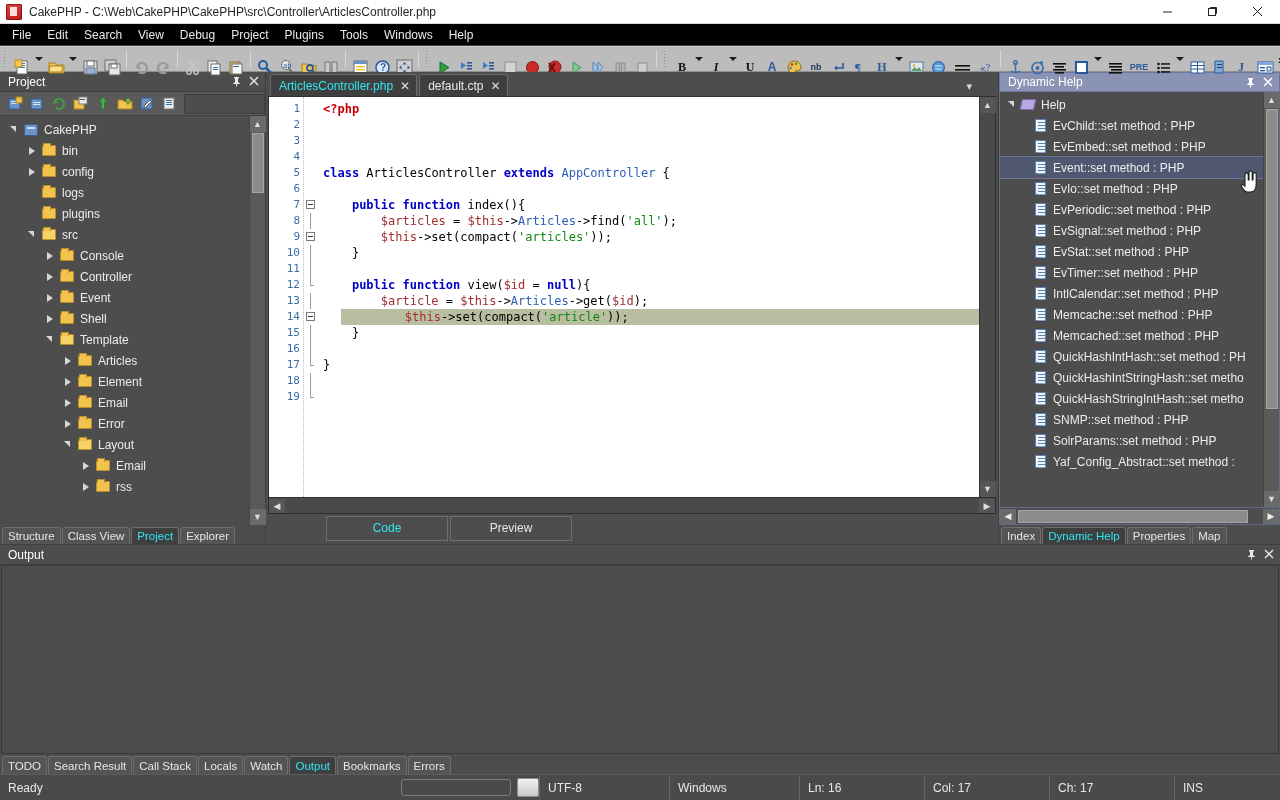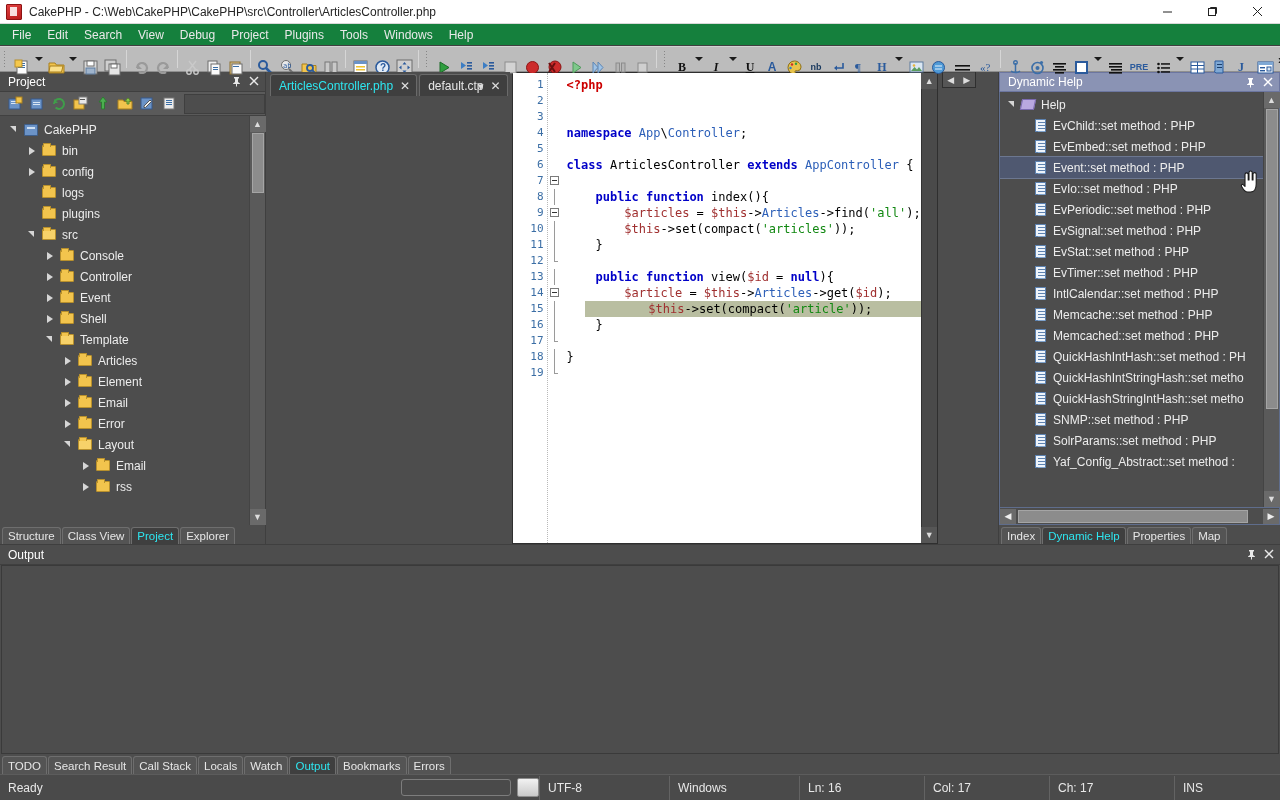--- a/index.html
+++ b/index.html
@@ -32,21 +32,21 @@
   .title-text { color: #262626; font-size: 12px; flex: 1; }
   .win-btns { display: flex; height: 24px; }
   .win-btn {
     width: 45px; height: 24px; display: flex; align-items: center; justify-content: center;
     color: #333; font-size: 12px; line-height: 1;
   }
   .win-btn svg { display:block; }
 
   
   .menubar {
-    height: 22px; background: #15803d; display: flex; align-items: center;
+    height: 22px; background: #000000; display: flex; align-items: center;
     padding-left: 4px; flex: 0 0 22px; border-bottom: 1px solid #3f3f3f;
   }
   .menu-item {
     padding: 2px 8px; color: #e9e9e9; font-size: 12px; line-height: 16px;
   }
 
   
   .toolbar {
     height: 26px; background: #bcbcbc; display: flex; align-items: center;
     flex: 0 0 26px; border-bottom: 1px solid #8f8f8f;
@@ -129,21 +129,21 @@
   .sb-track { flex:1 1 auto; width:16px; }
 
   .dock-tabs { height: 19px; flex: 0 0 19px; display: flex; align-items: flex-end; background: #4d4d4d; padding-left: 2px; }
   .dtab {
     height: 17px; padding: 0 5px; font-size: 11.5px; color: #e6e6e6; line-height: 17px;
     background: #545454; border: 1px solid #6e6e6e; border-bottom: none; border-radius: 3px 3px 0 0; margin-right: 1px;
   }
   .dtab.active { color: #2ee6f0; background: #3f3f3f; }
 
   
-  .center { flex: 1 1 auto; display: flex; flex-direction: row; min-width: 0; background:#4d4d4d;}
+  .center { flex: 1 1 auto; display: flex; flex-direction: column; min-width: 0; background:#4d4d4d;}
   .edtabs { height: 24px; flex: 0 0 24px; display: flex; align-items: flex-end; background: #4d4d4d; padding-left: 4px; position:relative;}
   .etab {
     height: 22px; display: flex; align-items: center; padding: 0 6px 0 8px; font-size: 12px;
     background: #3f3f3f; border: 1px solid #6a6a6a; border-bottom: none; border-radius: 3px 3px 0 0; margin-right: 2px; color: #e6e6e6;
   }
   .etab.active { color: #2ee6f0; }
   .etab-x { margin-left: 7px; font-size: 12px; color: #e0e0e0; }
   .edtabs-menu { position:absolute; right:26px; bottom:3px; color:#ddd; font-size:11px;}
 
   .editor-outer {
@@ -940,21 +940,20 @@
                 <span class="fold-line"></span>
               </div>
               <div class="fc">
                 <span class="fold-end"></span>
               </div>
             </div>
           <div class="code" id="code-body">
               <div class="cl"><span class="php">&lt;?php</span></div>
               <div class="cl">&nbsp;</div>
               <div class="cl">&nbsp;</div>
-              <div class="cl"><span class="k">namespace </span><span class="cls">App</span><span>\</span><span class="cls">Controller</span><span>;</span></div>
               <div class="cl">&nbsp;</div>
               <div class="cl"><span class="k">class </span><span>ArticlesController </span><span class="k">extends </span><span class="cls">AppController</span><span> {</span></div>
               <div class="cl">&nbsp;</div>
               <div class="cl"><span>    </span><span class="k">public function </span><span>index(){</span></div>
               <div class="cl"><span>        </span><span class="va">$articles</span><span> = </span><span class="va">$this</span><span>-&gt;</span><span class="cls">Articles</span><span>-&gt;find(</span><span class="st">'all'</span><span>);</span></div>
               <div class="cl"><span>        </span><span class="va">$this</span><span>-&gt;set(compact(</span><span class="st">'articles'</span><span>));</span></div>
               <div class="cl"><span>    }</span></div>
               <div class="cl">&nbsp;</div>
               <div class="cl"><span>    </span><span class="k">public function </span><span>view(</span><span class="va">$id</span><span> = </span><span class="k">null</span><span>){</span></div>
               <div class="cl"><span>        </span><span class="va">$article</span><span> = </span><span class="va">$this</span><span>-&gt;</span><span class="cls">Articles</span><span>-&gt;get(</span><span class="va">$id</span><span>);</span></div>

